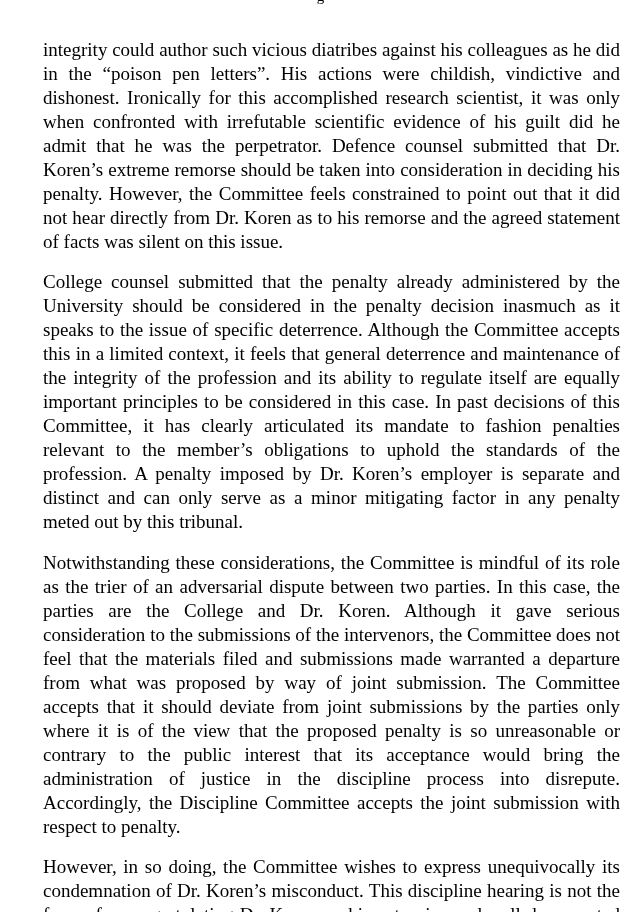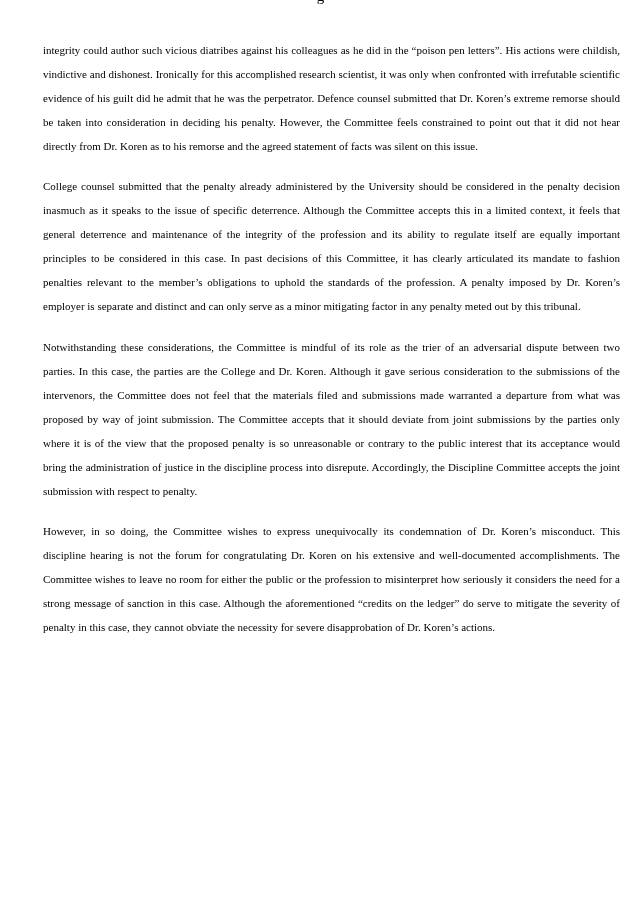--- a/index.html
+++ b/index.html
@@ -25,21 +25,21 @@
       line-height: 16px;
     }
     .content {
       position: absolute;
       left: 43px;
       top: 38px;
       width: 577px;
     }
     .para {
       margin: 0 0 16px 0;
-      font-size: 11px;
+      font-size: 19px;
       line-height: 24px;
       text-align: justify;
       text-justify: inter-word;
     }
   </style>
 </head>
 <body>
 
 <div class="page-header-fragment">g</div>
 

